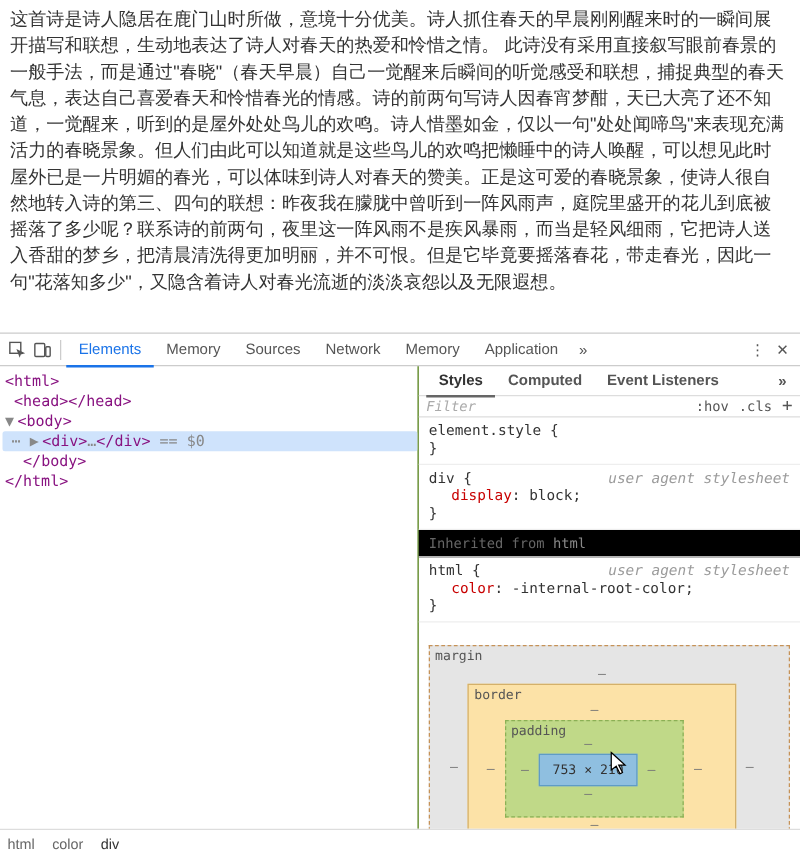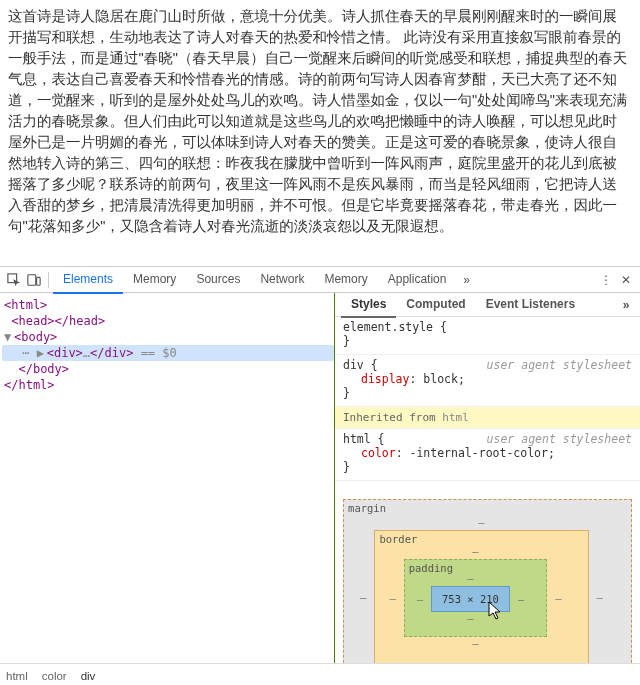--- a/index.html
+++ b/index.html
@@ -9,37 +9,37 @@
   .dt-tabs { display:flex; align-items:center; height:26px; border-bottom:1px solid #ccc; padding:0 4px; gap:0; }
   .dt-tab { padding:5px 10px 6px; color:#555; cursor:pointer; font-size:12px; }
   .dt-tab.active { color:#1a73e8; border-bottom:2px solid #1a73e8; margin-bottom:-1px; }
   .dt-icon { width:20px; height:20px; display:flex; align-items:center; justify-content:center; color:#555; }
   .dt-spacer { flex:1; }
   .dt-panels { display:flex; height:400px; }
   .dom-panel { width:335px; border-right:1px solid #4d7c0f; padding:4px 0 0 4px; font-family: Menlo, Consolas, monospace; font-size:12px; color:#333; overflow:hidden; }
   .dom-line { white-space:pre; padding:1px 0; }
   .dom-line .tag { color:#881280; }
   .dom-line .gray { color:#888; }
-  .dom-sel { background:#cfe3fc; border-radius:2px; margin-left:-2px; padding-left:13px; }
+  .dom-sel { background:#cfe3fc; border-radius:2px; margin-left:-2px; padding-left:0; }
   .tri { color:#888; display:inline-block; width:10px; }
   .styles-panel { flex:1; display:flex; flex-direction:column; }
   .st-tabs { display:flex; align-items:center; border-bottom:1px solid #ddd; height:24px; padding-left:6px;font-weight:bold; }
   .st-tab { padding:4px 10px 5px; color:#555; font-size:12px; cursor:pointer; }
   .st-tab.active { color:#333; border-bottom:2px solid #666; margin-bottom:-1px; }
   .st-filter { display:flex; align-items:center; height:22px; border-bottom:1px solid #ddd; padding:0 6px; font-family: Menlo, Consolas, monospace; font-size:11px; color:#666; }
   .st-filter .f { color:#aaa; font-style:italic; }
   .st-filter .sp { flex:1; }
   .st-filter .hov { color:#555; margin-right:8px; }
   .rule { padding:3px 8px 6px; border-bottom:1px solid #eee; font-family: Menlo, Consolas, monospace; font-size:11.5px; }
   .sel { color:#333; }
   .ua { color:#9b9b9b; float:right; font-style:italic; }
   .prop { color:#c80000; }
   .val { color:#333; }
   .decl { padding-left:18px; }
-  .inherit { padding:4px 8px; background:#fef9c3; color:#666; font-size:11px; border-bottom:1px solid #eee; font-family: Menlo, Consolas, monospace; }
+  .inherit { padding:4px 8px; background:#000000; color:#666; font-size:11px; border-bottom:1px solid #eee; font-family: Menlo, Consolas, monospace; }
   .box-model { display:flex; justify-content:center; padding-top:18px; }
   .bm-margin { background:#e5e5e5; border:1px dashed #c69257; padding:16px 28px 16px 16px; text-align:center; font-family: Menlo, Consolas, monospace; font-size:10.5px; color:#555; position:relative; }
   .bm-label { position:absolute; top:2px; left:4px; }
   .bm-border { background:#fce2a7; border:1px solid #d4b06a; padding:14px 26px 14px 14px; position:relative; }
   .bm-padding { background:#c0d988; border:1px dashed #8bb055; padding:12px 22px 12px 12px; position:relative; }
   .bm-content { background:#8fbfe0; border:1px solid #5f9cc5; padding:6px 10px; color:#333; }
   .bm-dash { color:#777; }
   .breadcrumb { position:absolute; bottom:0; left:0; right:0; height:24px; border-top:1px solid #ddd; display:flex; align-items:center; padding-left:6px; gap:14px; font-size:11.5px; color:#666; background:#fff; }
   .breadcrumb span.sel { color:#333; }
   .cursor { position:absolute; left:488px; top:334px; }
@@ -87,20 +87,27 @@
       <div class="dom-line">  <span class="tag">&lt;/body&gt;</span></div>
       <div class="dom-line"><span class="tag">&lt;/html&gt;</span></div>
     </div>
 
     <div class="styles-panel">
       <div class="st-tabs">
         <div class="st-tab active">Styles</div>
         <div class="st-tab">Computed</div>
         <div class="st-tab">Event Listeners</div>
         <div class="dt-icon" style="margin-left:auto;margin-right:4px">»</div>
+      </div>
+      <div class="st-filter">
+        <span class="f">Filter</span>
+        <span class="sp"></span>
+        <span class="hov">:hov</span>
+        <span class="hov">.cls</span>
+        <span style="font-size:14px;color:#555">+</span>
       </div>
 
       <div class="rule">
         <div><span class="sel">element.style {</span></div>
         <div><span>}</span></div>
       </div>
       <div class="rule">
         <span class="ua">user agent stylesheet</span>
         <div><span class="sel">div {</span></div>
         <div class="decl"><span class="prop">display</span>: <span class="val">block</span>;</div>

